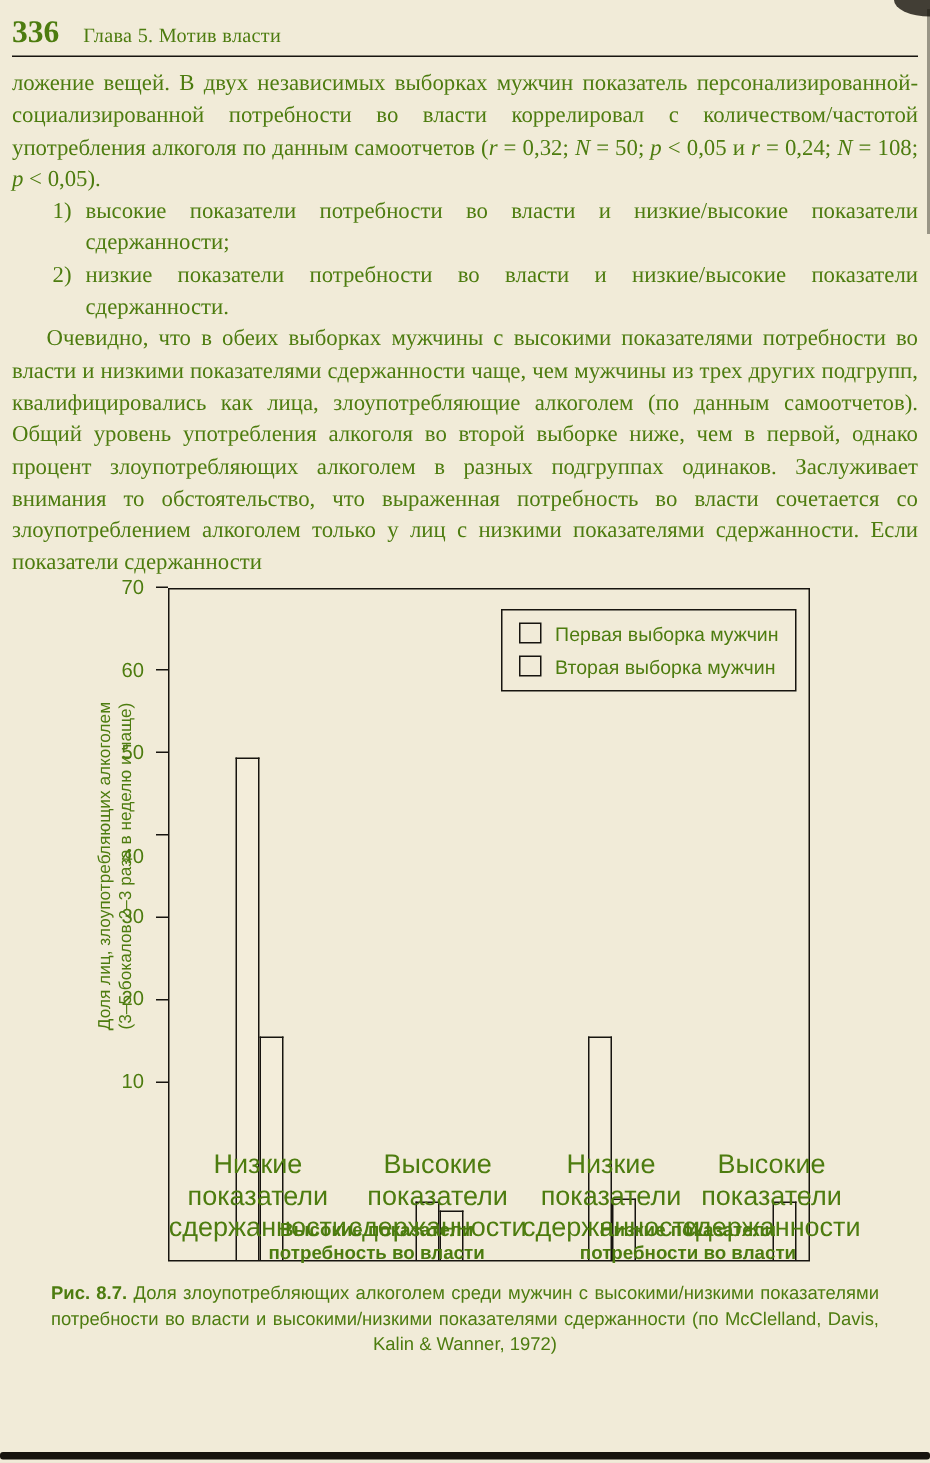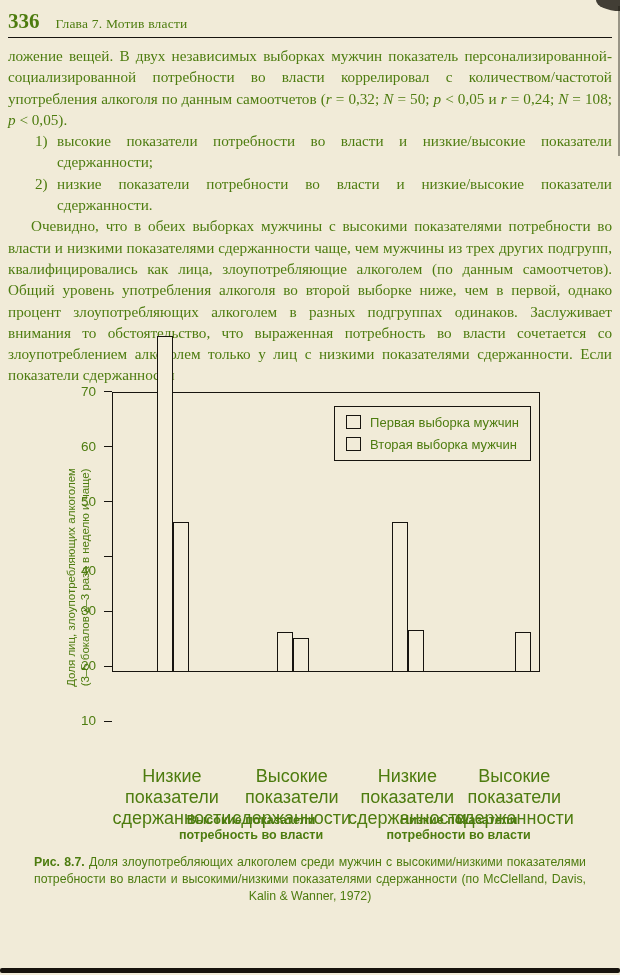--- a/index.html
+++ b/index.html
@@ -18,21 +18,21 @@
   .body-text{padding:7px 8px 0;font:15.2px/21.3px "Liberation Serif",serif;text-align:justify;}
   .body-text p{margin:0;}
   p.indented{text-indent:23px;}
   .crit-list{margin:0;padding:0;list-style:none;}
   .crit-list li{position:relative;padding-left:49px;}
   .crit-list .num{position:absolute;left:27px;}
 
   
   .figure{margin-top:4px;}
   .chart{position:relative;height:456px;font-family:"Liberation Sans","DejaVu Sans",sans-serif;}
-  .plot{position:absolute;left:112px;top:2px;width:428px;height:280px;border:1.4px solid #17140f;}
+  .plot{position:absolute;left:112px;top:2px;width:428px;height:449px;border:1.4px solid #17140f;}
   .bar{position:absolute;bottom:0;background:#f3edda;border:1.3px solid #17140f;border-bottom:none;}
   .yticks{position:absolute;left:0;top:2px;width:112px;height:368px;}
   .ytick-label{position:absolute;right:16px;font-size:13.5px;}
   .ytick-mark{position:absolute;right:0;width:8px;height:1.4px;background:#17140f;}
   .ylabel{position:absolute;width:368px;left:-106px;top:173px;transform:rotate(-90deg);
           text-align:center;font-size:11.5px;line-height:1.25;white-space:pre-line;}
   .legend{position:absolute;top:13px;right:8px;border:1.2px solid #17140f;padding:8px 11px;
           display:flex;flex-direction:column;gap:7px;background:transparent;}
   .legend-row{display:flex;align-items:center;gap:9px;font-size:13px;white-space:nowrap;}
   .swatch{width:15px;height:14px;border:1.3px solid #17140f;background:#f1ebd8;flex:0 0 auto;}
@@ -49,21 +49,21 @@
   .scan-right{position:absolute;top:6px;right:0;width:2px;height:150px;background:rgba(23,19,13,.4);}
 </style>
 </head>
 <body>
 
 <div class="page">
 
   <div class="header">
     <div class="header-row">
       <span class="page-number">336</span>
-      <span class="chapter-title">Глава 7. Мотив власти</span>
+      <span class="chapter-title">Глава 5. Мотив власти</span>
     </div>
     <div class="header-rule"></div>
   </div>
 
   <div class="body-text">
     <p>ложение вещей. В двух независимых выборках мужчин показатель персонализированной-социализированной потребности во власти коррелировал с количеством/частотой употребления алкоголя по данным самоотчетов (<i>r</i> = 0,32; <i>N</i> = 50; <i>p</i> &lt; 0,05 и <i>r</i> = 0,24; <i>N</i> = 108; <i>p</i> &lt; 0,05).</p>
     <ol class="crit-list">
       <li>
         <span class="num">1)</span>
         <span>высокие показатели потребности во власти и низкие/высокие показатели сдержанности;</span>

